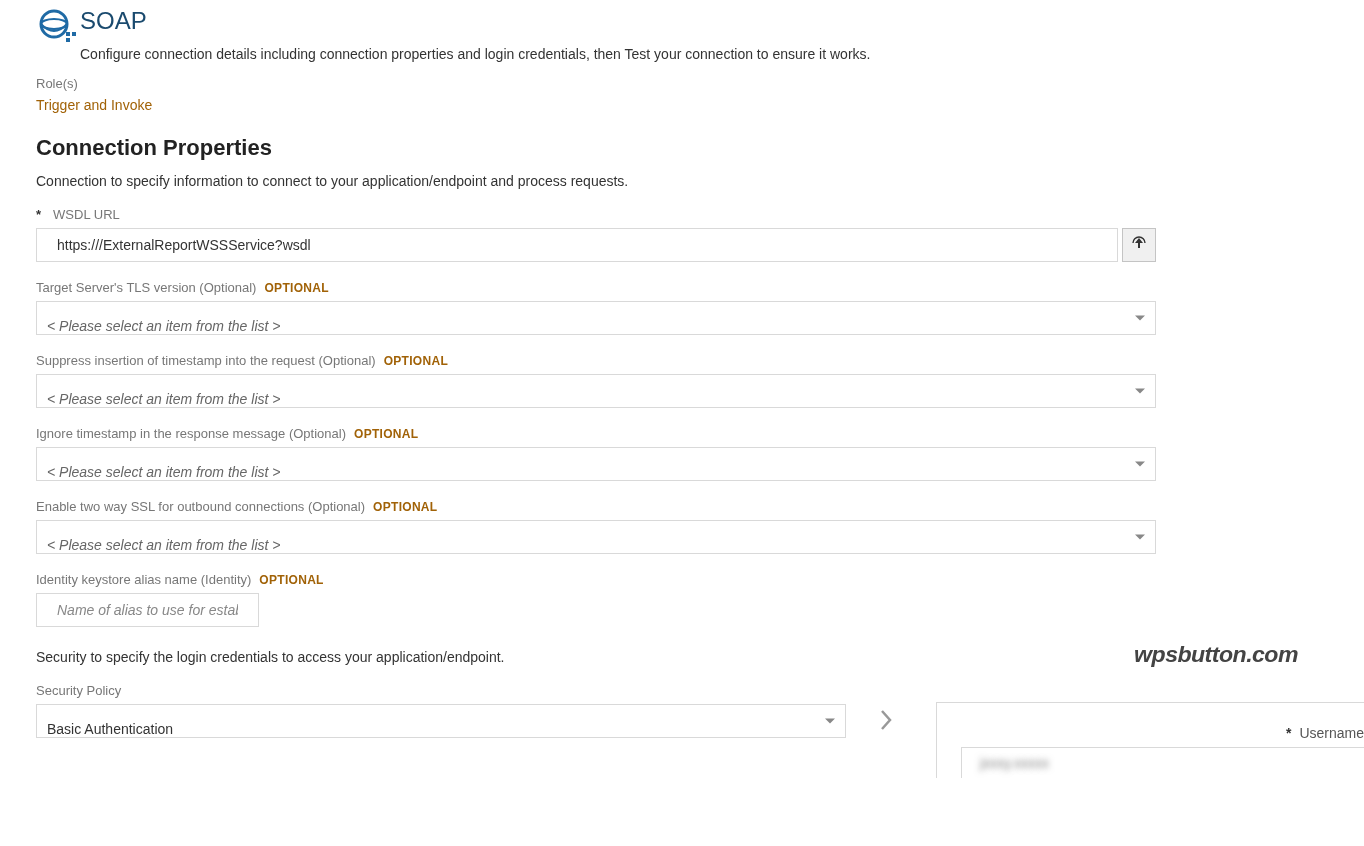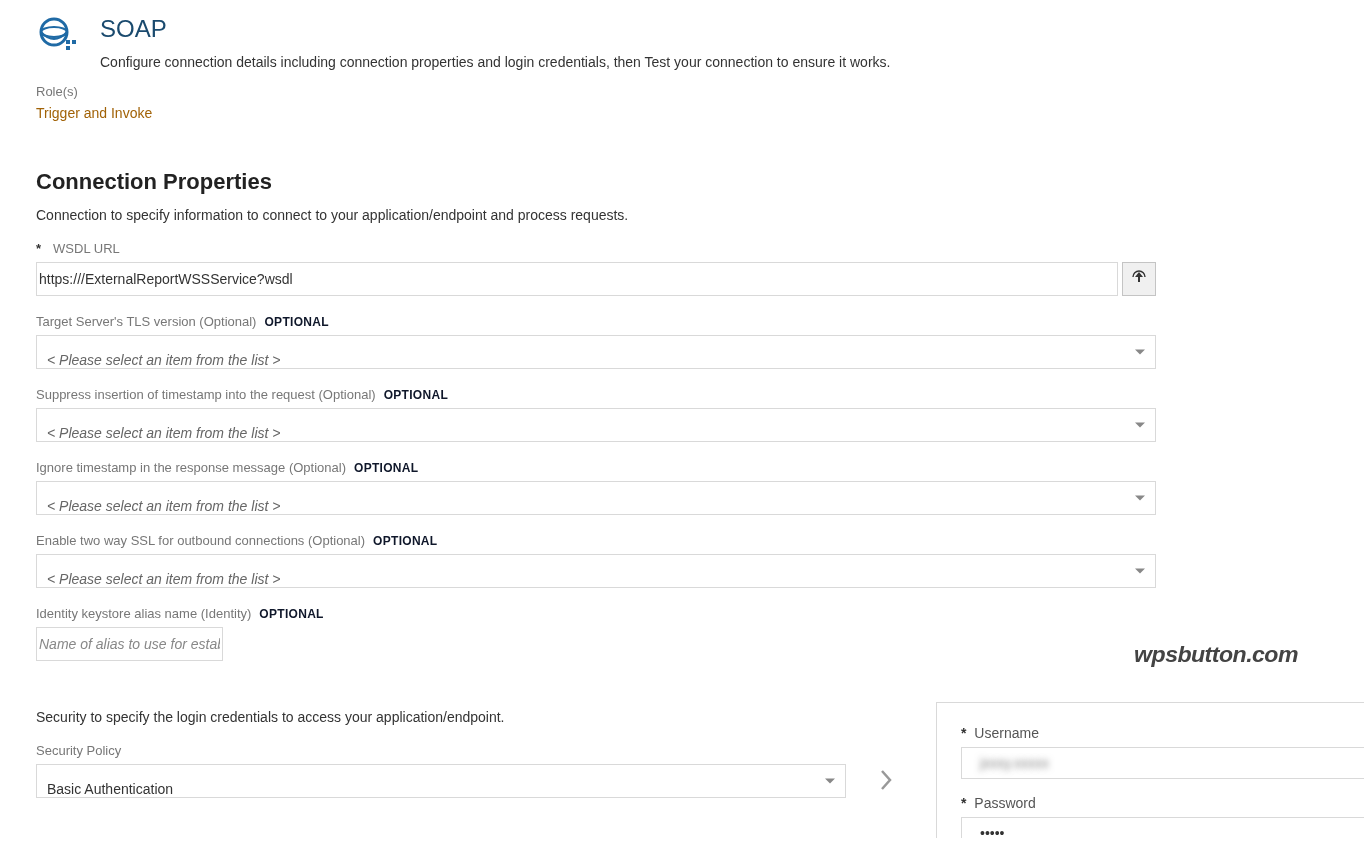--- a/index.html
+++ b/index.html
@@ -11,22 +11,21 @@
     padding: 0 0 40px 0;
   }
   .page {
     padding: 0 0 0 36px;
     max-width: 1364px;
     position: relative;
   }
   .header-row {
     display: flex;
     align-items: flex-start;
-    gap: 20px;
-    padding-top: 16px;
+    padding-top: 8px;
   }
   .soap-icon {
     width: 44px;
     height: 36px;
     flex-shrink: 0;
   }
   .title-block { flex: 1; }
   .page-title {
     font-size: 24px;
     font-weight: 400;
@@ -42,21 +41,21 @@
     color: #777;
     font-size: 13px;
     margin-top: 14px;
   }
   .roles-value {
     color: #a16207;
     font-size: 14px;
     margin-top: 6px;
   }
 
-  .section { margin-top: 48px; }
+  .section { margin-top: 22px; }
   .section h2 {
     font-size: 22px;
     font-weight: 600;
     color: #222;
   }
   .section-desc {
     margin-top: 12px;
     color: #333;
     font-size: 14px;
   }
@@ -69,31 +68,31 @@
     display: flex;
     align-items: center;
     gap: 8px;
   }
   .req-star {
     color: #333;
     font-weight: 700;
     margin-right: 4px;
   }
   .optional-tag {
-    color: #0f172a;
+    color: #a16207;
     font-size: 12px;
     font-weight: 600;
     letter-spacing: 0.3px;
   }
 
   .input-row { display: flex; align-items: stretch; }
   .text-input {
     flex: 1;
     border: 1px solid #d9d9d9;
-    padding: 6px 2px;
+    padding: 6px 20px;
     font-size: 14px;
     color: #333;
     height: 34px;
     background: #fff;
     font-family: inherit;
   }
   .text-input::placeholder { color: #888; font-style: italic; }
   .italic-ph::placeholder { font-style: italic; }
   .upload-btn {
     width: 34px;
@@ -106,22 +105,22 @@
     margin-left: 4px;
     cursor: pointer;
   }
   .upload-btn svg { width: 16px; height: 16px; }
 
   .select-box {
     position: relative;
     border: 1px solid #d9d9d9;
     height: 34px;
     display: flex;
-    align-items: flex-start;
-    padding: 16px 30px 0 10px;
+    align-items: flex-end;
+    padding: 0 30px 0 10px;
     background: #fff;
     cursor: pointer;
   }
   .select-placeholder {
     color: #666;
     font-style: italic;
     font-size: 14px;
   }
   .select-value { color: #333; font-size: 14px; }
   .caret {
@@ -154,21 +153,21 @@
   .cred-panel {
     position: absolute;
     right: 0;
     top: 702px;
     width: 428px;
     border-top: 1px solid #d9d9d9;
     border-left: 1px solid #d9d9d9;
     padding: 22px 0 0 24px;
     background: #fff;
   }
-  .cred-field { margin-bottom: 16px; }
+  .cred-field { margin-bottom: 16px; text-align: right; }
   .cred-label { color:#555; font-size:14px; margin-bottom:6px; }
   .cred-label .req-star { color:#333; }
   .cred-input {
     width: 100%;
     border: 1px solid #d9d9d9;
     border-right: none;
     padding: 6px 18px;
     height: 32px;
     font-size: 14px;
     font-family: inherit;

